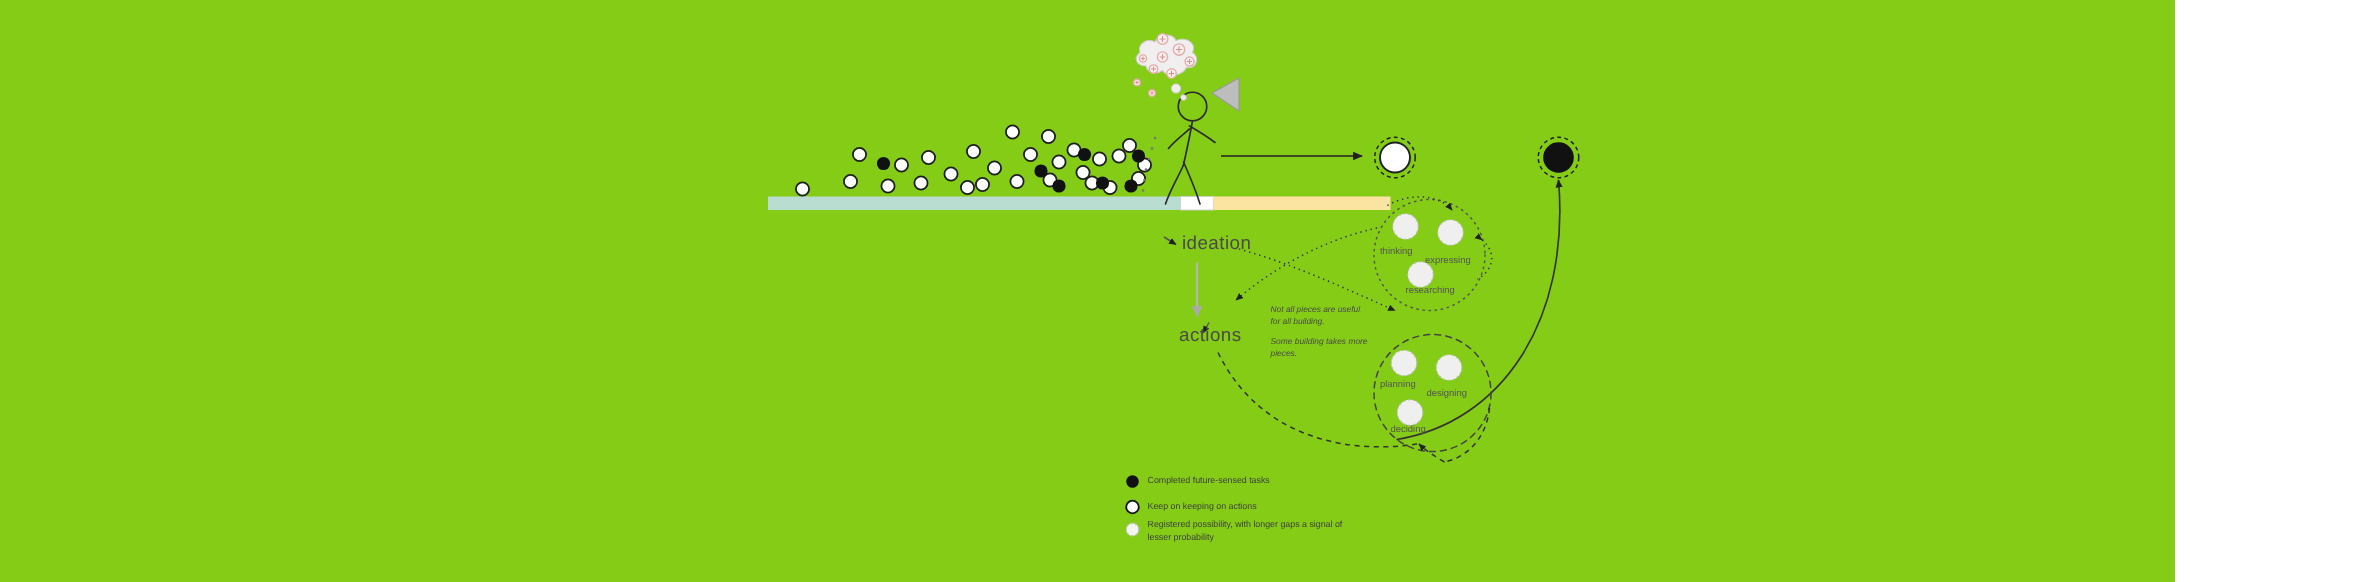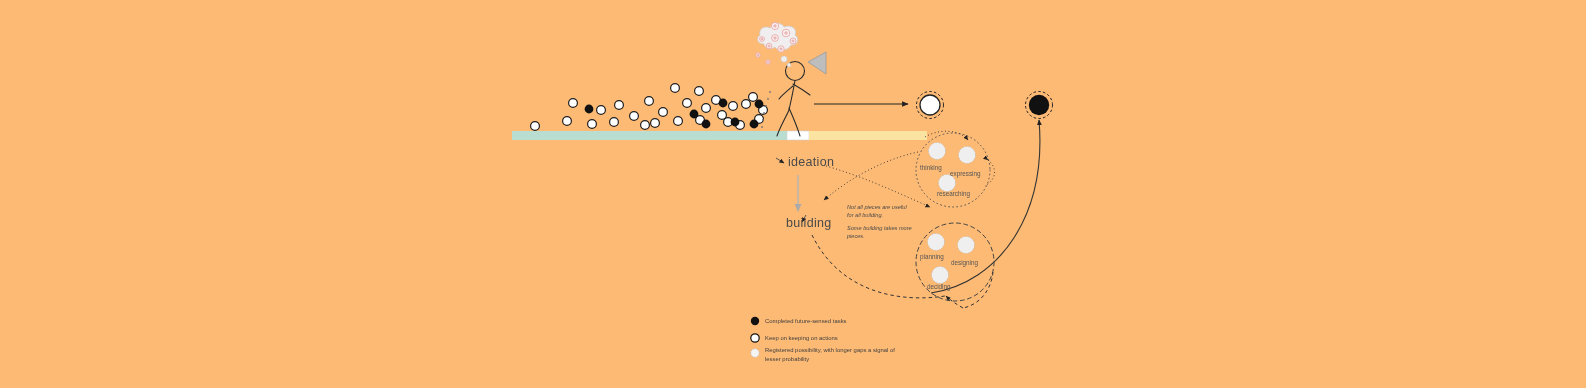--- a/index.html
+++ b/index.html
@@ -1,18 +1,18 @@
 <!DOCTYPE html>
 <html><head>
 <meta charset="utf-8">
 <style>
   html,body{margin:0;padding:0;background:#ffffff;}
   body{width:1586px;height:388px;overflow:hidden;
        font-family:"Liberation Sans", sans-serif;}
-  #stage{position:relative;width:1586px;height:388px;background:#fdba74;}
+  #stage{position:relative;width:1450px;height:388px;background:#84cc16;}
   #stage svg{position:absolute;left:0;top:0;}
   .lbl{position:absolute;color:#3a3a3a;white-space:pre;}
   .phase{font-size:12.5px;color:#4a4a4a;letter-spacing:.3px;}
   .node-lbl{font-size:6.3px;color:#555;}
   .note{font-size:5.6px;color:#4a4a4a;font-style:italic;line-height:1.45;}
   .legend-lbl{font-size:5.9px;color:#3f3f3f;line-height:1.45;}
 </style>
 </head>
 <body>
 
@@ -170,21 +170,21 @@
     <path d="M806,215 L802,222" stroke="#555" stroke-width="1" marker-end="url(#ahs)"></path>
 
     <g>
       <circle cx="755" cy="321" r="4.2" fill="#111"></circle>
       <circle cx="755" cy="338" r="4.2" fill="#fff" stroke="#111" stroke-width="1.2"></circle>
       <circle cx="755" cy="353" r="4.2" fill="#f4f4f4" stroke="#bdbdbd" stroke-width="1" stroke-dasharray="1.3 1.7"></circle>
     </g>
   </svg>
 
   <div class="lbl phase" style="left:788px;top:155px;">ideation</div>
-  <div class="lbl phase" style="left:786px;top:216px;">building</div>
+  <div class="lbl phase" style="left:786px;top:216px;">actions</div>
 
   <div class="lbl node-lbl" style="left:920px;top:164px;">thinking</div>
   <div class="lbl node-lbl" style="left:950px;top:170px;">expressing</div>
   <div class="lbl node-lbl" style="left:937px;top:190px;">researching</div>
 
   <div class="lbl node-lbl" style="left:920px;top:253px;">planning</div>
   <div class="lbl node-lbl" style="left:951px;top:259px;">designing</div>
   <div class="lbl node-lbl" style="left:927px;top:283px;">deciding</div>
 
   <div class="lbl note" style="left:847px;top:203px;">Not all pieces are useful

